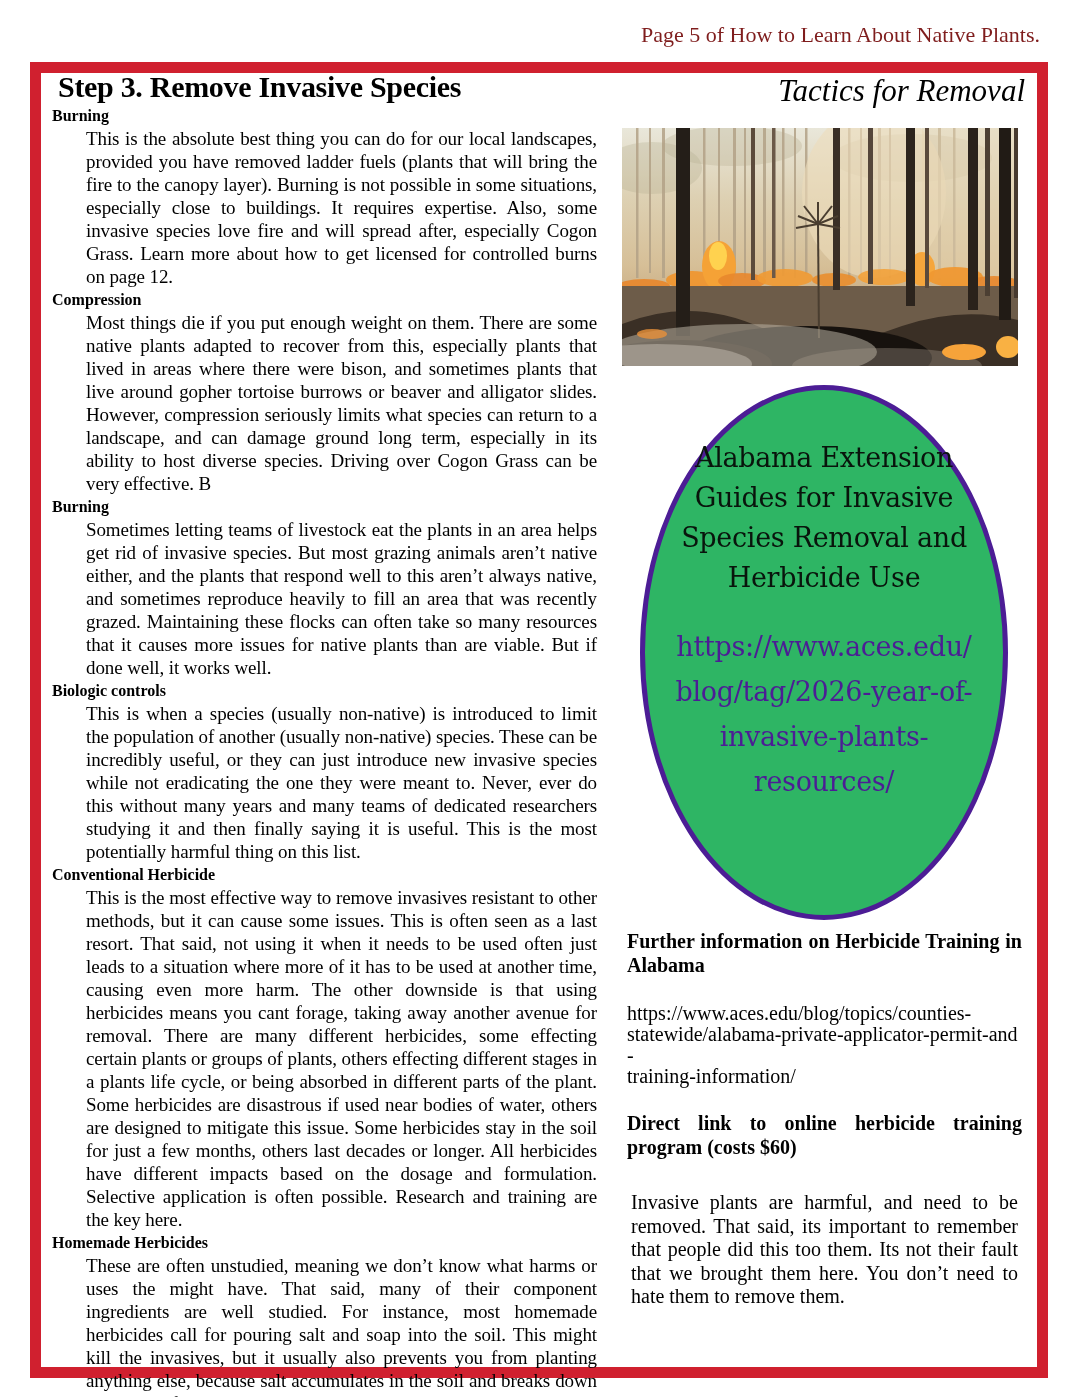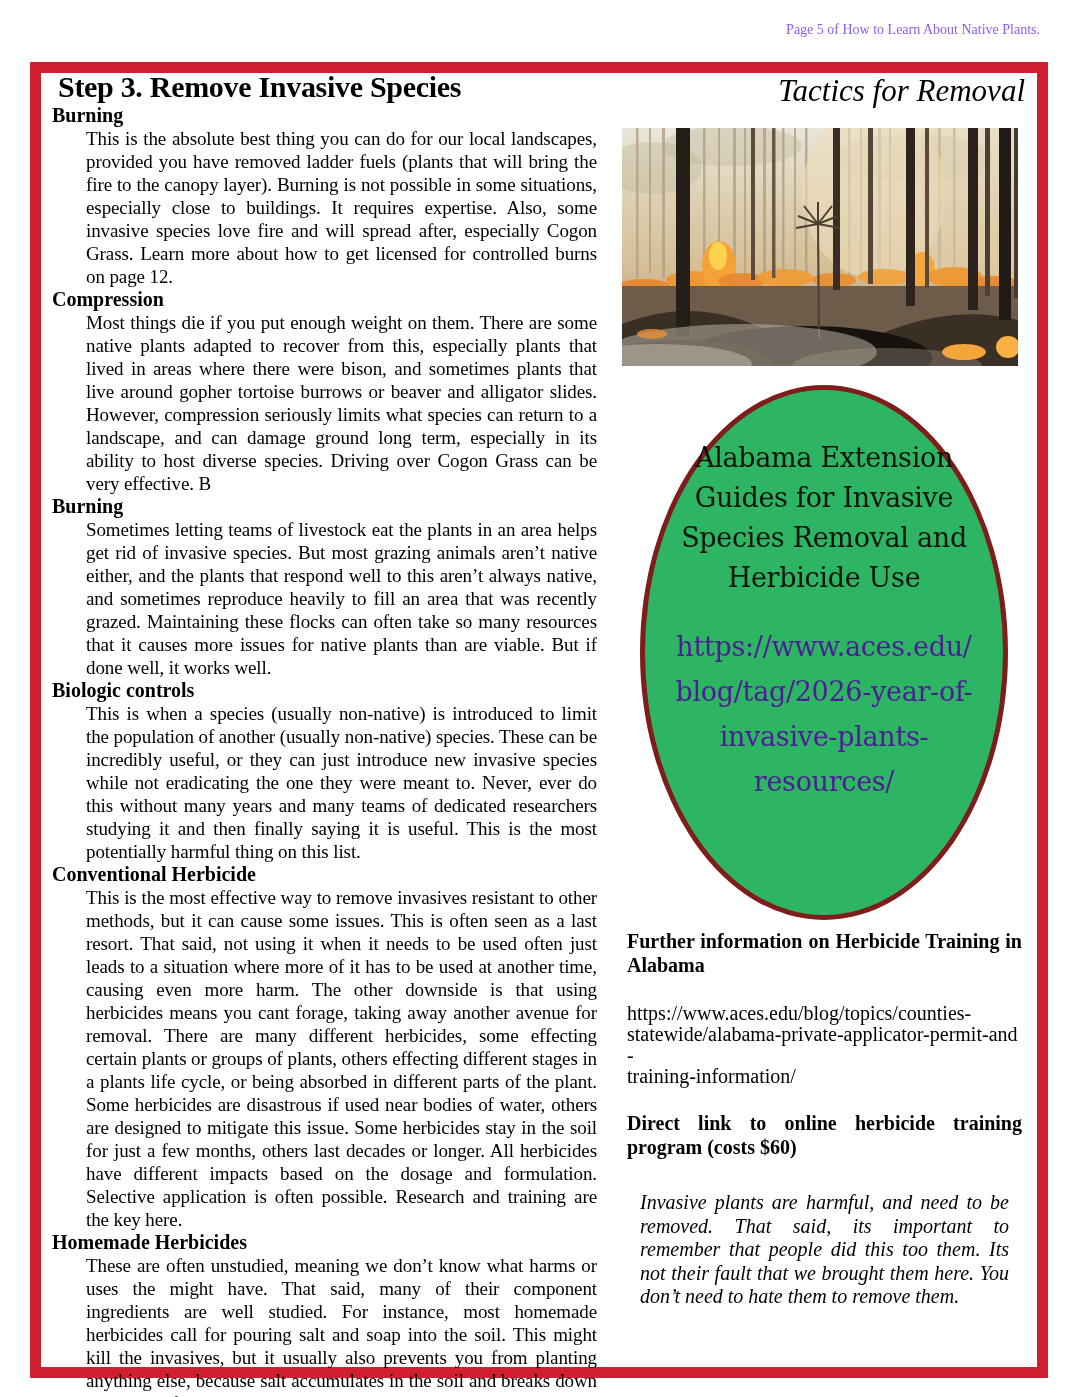--- a/index.html
+++ b/index.html
@@ -1,66 +1,66 @@
 <!DOCTYPE html>
 <html><head>
 <meta charset="utf-8">
 <style>
   html,body { margin:0; padding:0; background:#ffffff; }
   .page {
     position:relative; width:1080px; height:1397px; background:#ffffff;
     font-family:"Liberation Serif", serif; color:#000; overflow:hidden;
   }
   .page-header {
-    position:absolute; top:22px; right:40px; font-size:14px; color:#8b5cf6;
+    position:absolute; top:22px; right:40px; font-size:22px; color:#7f1d1d;
   }
   .frame {
     position:absolute; left:30px; top:62px; width:1018px; height:1316px;
     border:11px solid #d0202f; box-sizing:border-box; background:#fff;
   }
   .page-title {
     position:absolute; left:58px; top:70px; margin:0;
     font-size:30px; font-weight:bold; letter-spacing:-0.3px;
   }
   .page-subtitle {
     position:absolute; right:55px; top:73px; font-size:31px; font-style:italic;
   }
   .left-col { position:absolute; left:52px; top:104px; width:545px; }
-  .sec-h { font-size:20px; font-weight:bold; line-height:23px; }
+  .sec-h { font-size:16px; font-weight:bold; line-height:23px; }
   .sec-b {
     margin:0; padding-left:34px; font-size:19px; line-height:23px;
     text-align:justify; letter-spacing:-0.1px;
   }
   .photo {
     position:absolute; left:622px; top:128px; width:396px; height:238px;
     overflow:hidden;
   }
   .photo svg { display:block; }
   .badge {
     position:absolute; left:640px; top:385px; width:368px; height:535px;
-    background:#2eb564; border:5px solid #7f1d1d; border-radius:50%;
+    background:#2eb564; border:5px solid #4c1d95; border-radius:50%;
     box-sizing:border-box; text-align:center;
     font-family:"DejaVu Serif", serif;
   }
   .badge-title {
     margin:48px auto 0 auto; width:295px; font-size:27px; line-height:40px;
     color:#09140c; letter-spacing:-0.3px;
   }
   .badge-url {
     margin:26px auto 0 auto; width:340px; font-size:27px; line-height:45px;
     color:#4c1d95; letter-spacing:-0.3px;
   }
   .rc-text { position:absolute; left:627px; top:929px; width:395px; }
   .rc-bold {
     margin:0 0 26px 0; font-size:20px; line-height:24px; font-weight:bold;
     text-align:justify;
   }
   .rc-bold.mt { margin-top:24px; margin-bottom:32px; }
   .rc-url { margin:0; font-size:20px; line-height:21px; word-break:break-all; }
-  .rc-closing { margin:13px; font-size:20px; line-height:23.5px; text-align:justify;font-style:italic; }
+  .rc-closing { margin:4px; font-size:20px; line-height:23.5px; text-align:justify; }
 </style>
 </head>
 <body>
 
 <div class="page">
 
   <div class="page-header">Page 5 of How to Learn About Native Plants.</div>
 
   <div class="frame"></div>
 

